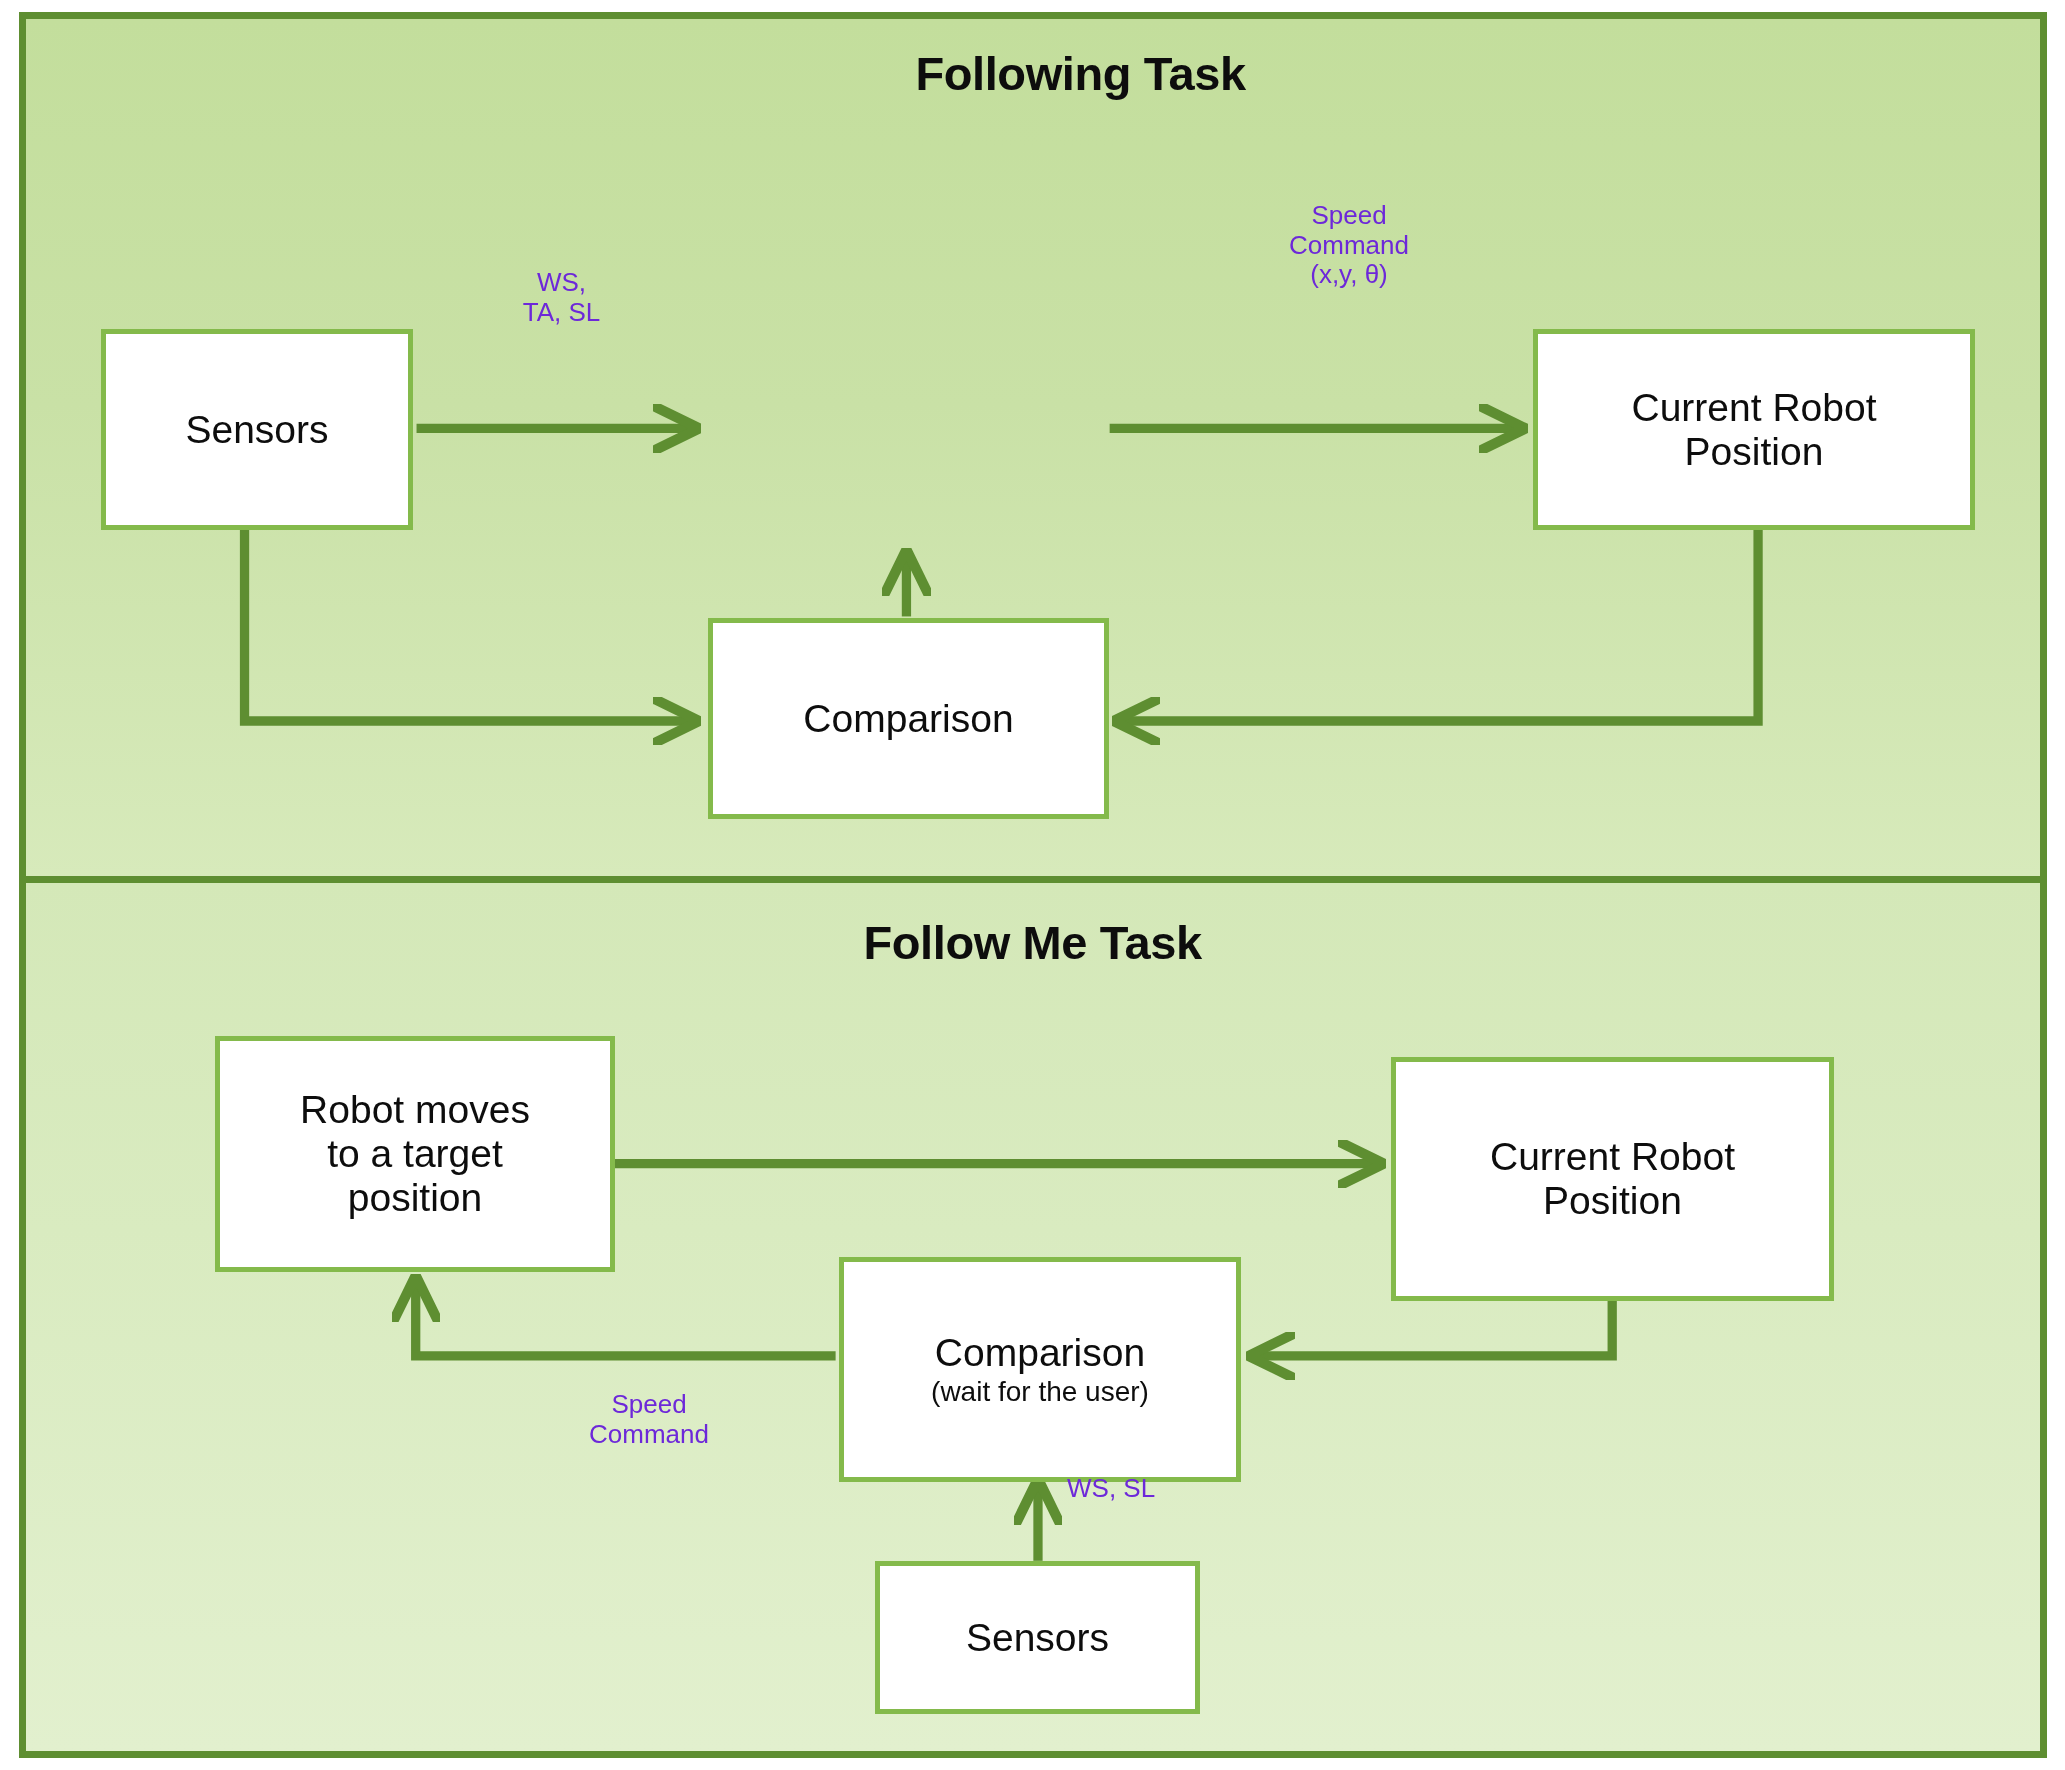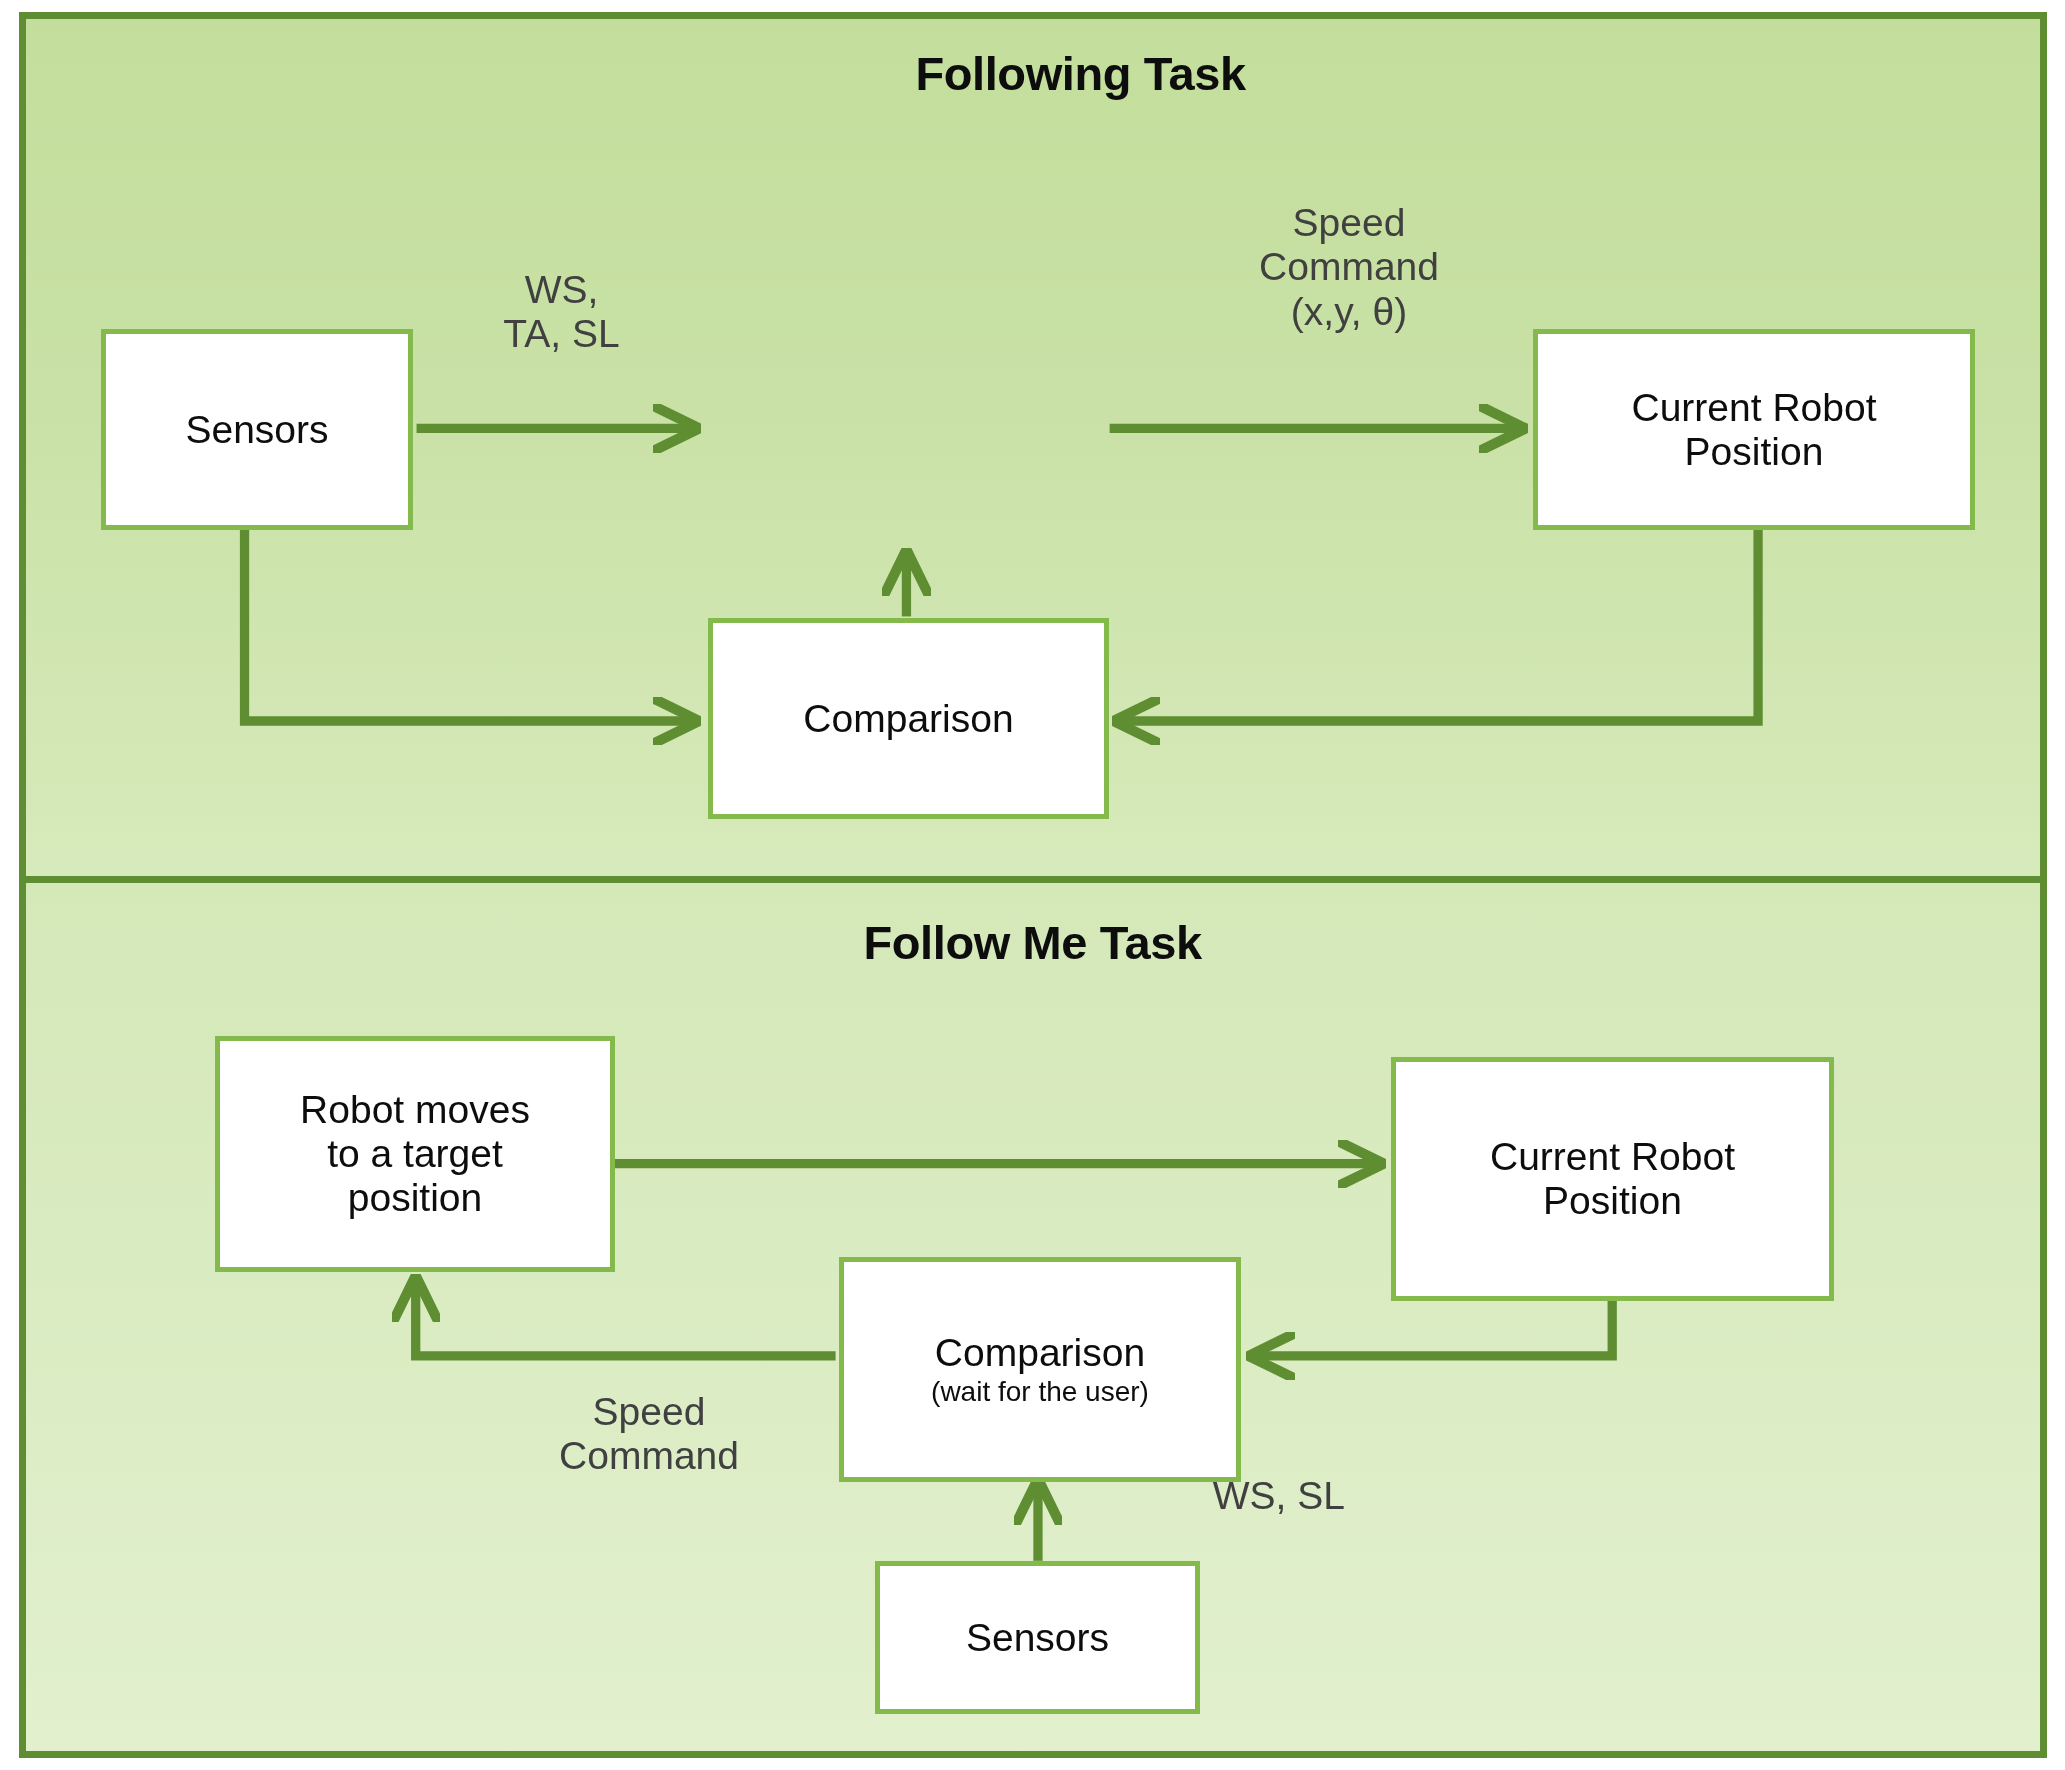--- a/index.html
+++ b/index.html
@@ -67,22 +67,22 @@
     white-space: pre-line;
   }
   .node .sublabel {
     font-size: 28px;
     line-height: 1.1;
     padding-top: 2.5px;
   }
 
   .edge-label {
     position: absolute;
-    color: #404040;
-    font-size: 39px;
+    color: #6d28d9;
+    font-size: 26px;
     line-height: 1.14;
     white-space: pre-line;
     z-index: 6;
   }
   .edge-label.center { text-align: center; }
   .edge-label.left { text-align: left; }
 
   svg.wires {
     position: absolute;
     left: 0;
@@ -171,16 +171,16 @@
     <div class="sublabel">(wait for the user)</div>
   </div>
 
   <div class="node" style="left:875px; top:1561px; width:325px; height:153px;">
     <div class="label">Sensors</div>
   </div>
 
   <div class="edge-label center" style="left:472px; top:1390px; width:354px;">Speed
 Command</div>
 
-  <div class="edge-label left" style="left:1067px; top:1474px; width:278px;text-align:right;">WS, SL</div>
+  <div class="edge-label left" style="left:1067px; top:1474px; width:278px;">WS, SL</div>
 
 </div>
 
 
 </body></html>

